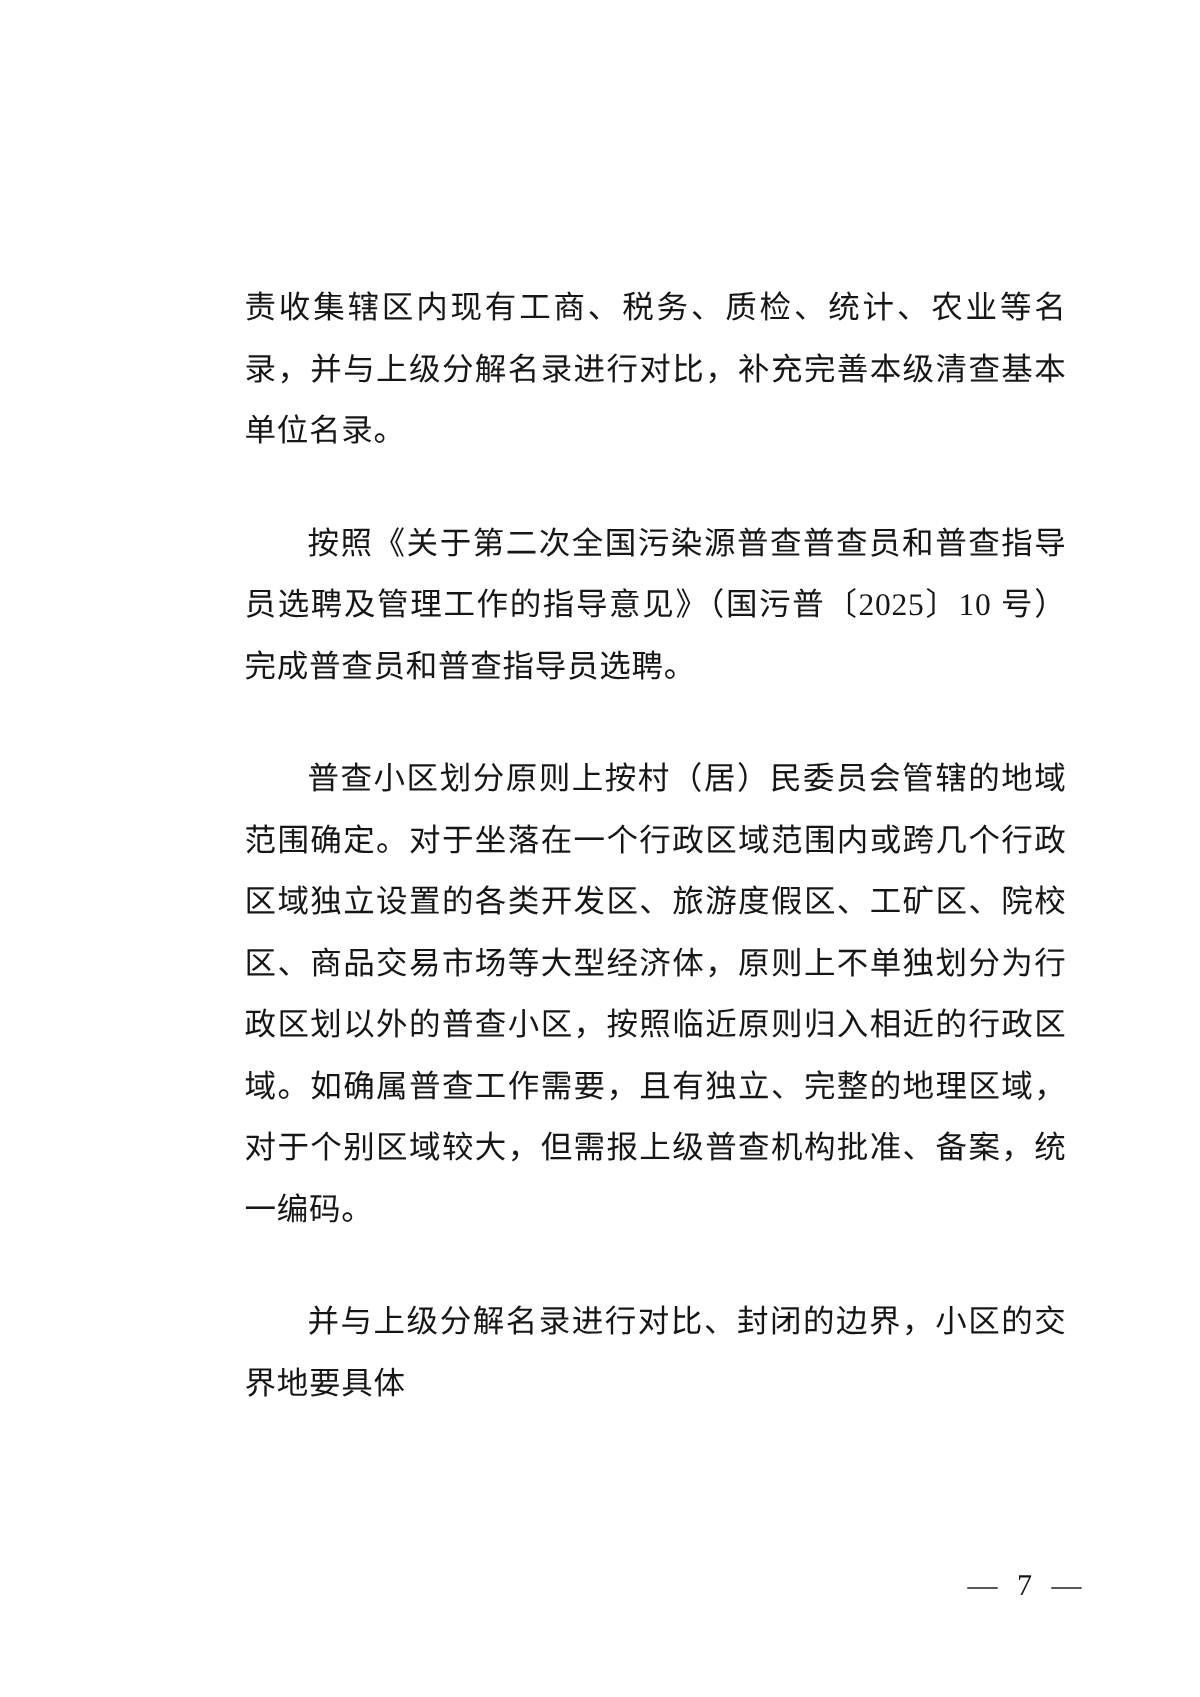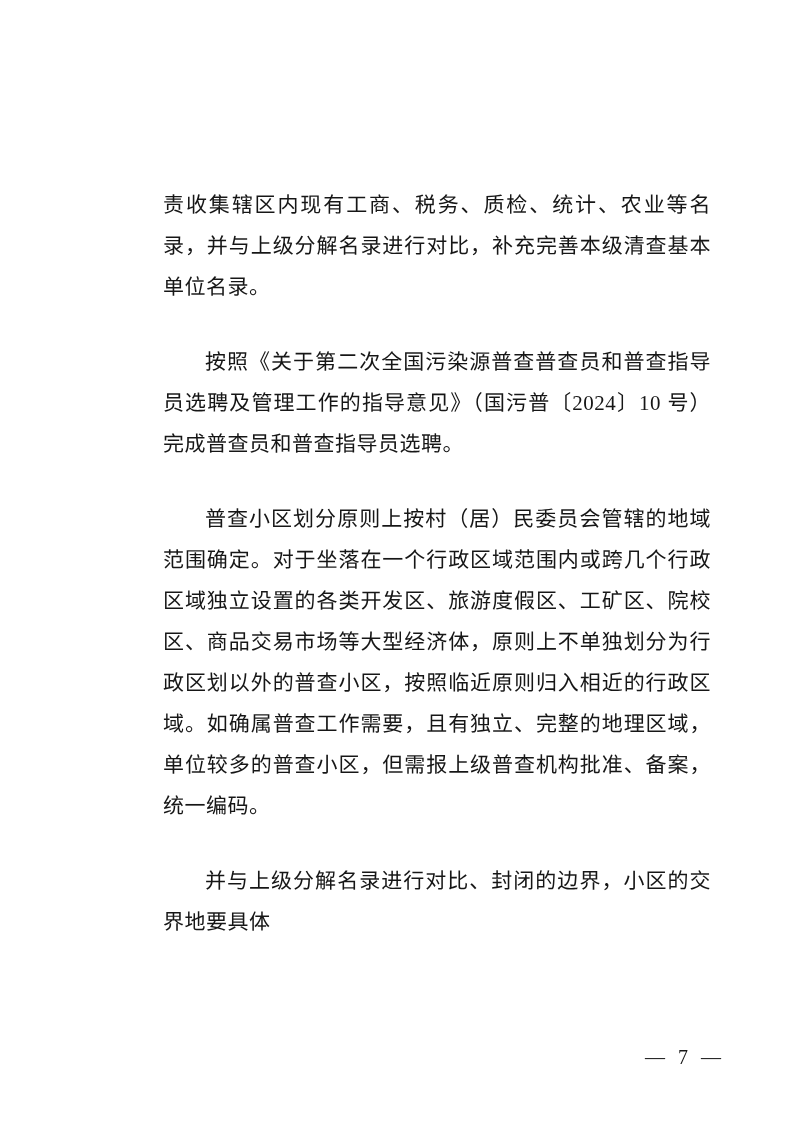--- a/index.html
+++ b/index.html
@@ -46,18 +46,18 @@
     color: #161616;
     white-space: nowrap;
   }
 </style>
 </head>
 <body>
 
 <div class="page">
   <div class="content">
     <p class="continuation">责收集辖区内现有工商、税务、质检、统计、农业等名录，并与上级分解名录进行对比，补充完善本级清查基本单位名录。</p>
-    <p class="body">按照《关于第二次全国污染源普查普查员和普查指导员选聘及管理工作的指导意见》（国污普〔2024〕10 号）完成普查员和普查指导员选聘。</p>
-    <p class="body">普查小区划分原则上按村（居）民委员会管辖的地域范围确定。对于坐落在一个行政区域范围内或跨几个行政区域独立设置的各类开发区、旅游度假区、工矿区、院校区、商品交易市场等大型经济体，原则上不单独划分为行政区划以外的普查小区，按照临近原则归入相近的行政区域。如确属普查工作需要，且有独立、完整的地理区域，单位较多的普查小区，但需报上级普查机构批准、备案，统一编码。</p>
+    <p class="body">按照《关于第二次全国污染源普查普查员和普查指导员选聘及管理工作的指导意见》（国污普〔2025〕10 号）完成普查员和普查指导员选聘。</p>
+    <p class="body">普查小区划分原则上按村（居）民委员会管辖的地域范围确定。对于坐落在一个行政区域范围内或跨几个行政区域独立设置的各类开发区、旅游度假区、工矿区、院校区、商品交易市场等大型经济体，原则上不单独划分为行政区划以外的普查小区，按照临近原则归入相近的行政区域。如确属普查工作需要，且有独立、完整的地理区域，对于个别区域较大，但需报上级普查机构批准、备案，统一编码。</p>
     <p class="body">并与上级分解名录进行对比、封闭的边界，小区的交界地要具体</p>
   </div>
   <div class="footer-page-number">— 7 —</div>
 </div>
 
 </body></html>

